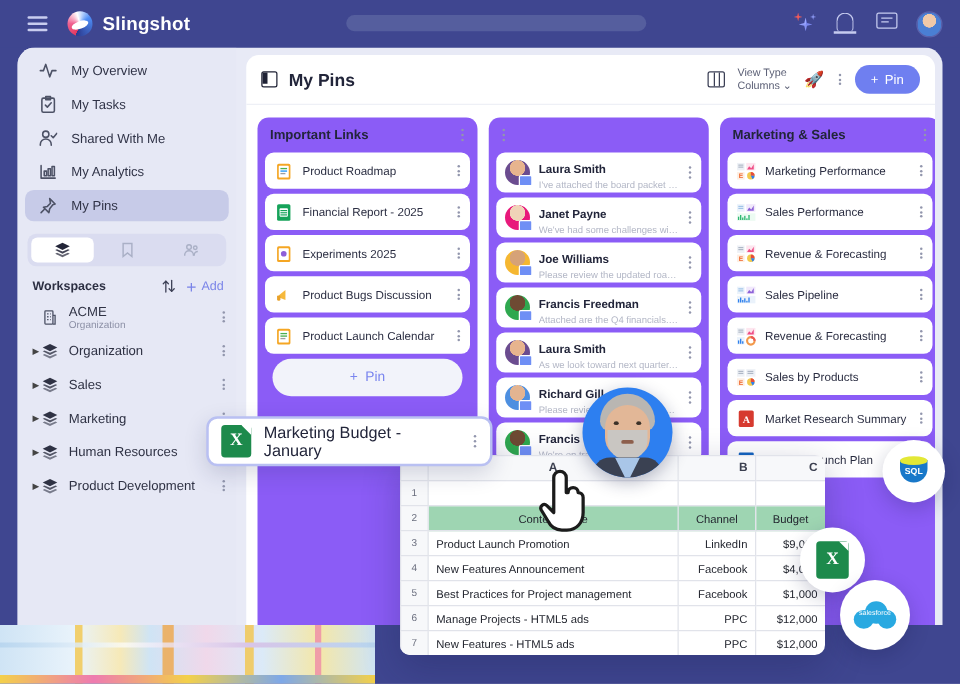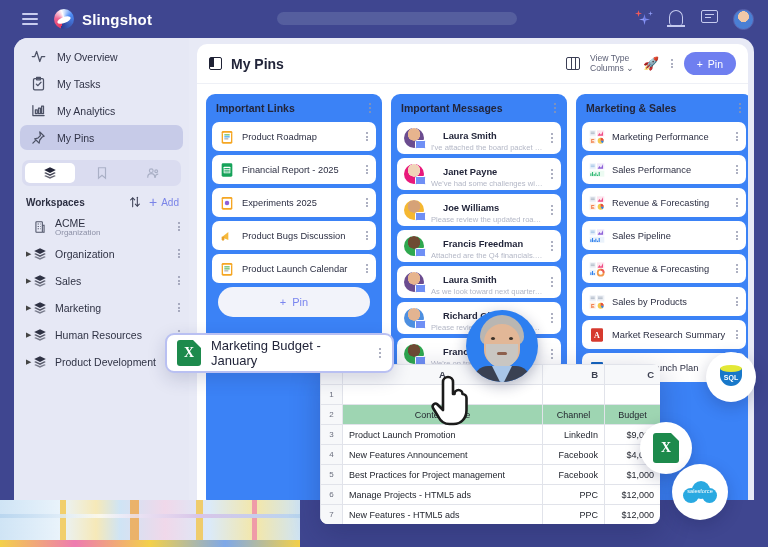--- a/index.html
+++ b/index.html
@@ -105,35 +105,35 @@
   .cols-ico:before,.cols-ico:after{content:"";position:absolute;top:0;bottom:0;width:1.3px;background:#3b3f55;}
   .cols-ico:before{left:3.6px;} .cols-ico:after{left:7.6px;}
   .viewtype{line-height:1.15;}
   .vt1{font-size:8.6px;color:#5c6076;}
   .vt2{font-size:8.6px;color:#5c6076;}
   .rocket{font-size:13px;}
   .btn-pin{background:#6f7ff0;color:#fff;border-radius:12px;height:23px;padding:0 13px;
     display:flex;align-items:center;gap:5px;font-size:10.5px;cursor:pointer;border:none;}
 
   .board{display:flex;gap:9px;padding:10px 9px 0 9px;height:424px;}
-  .col{width:176px;background:#3b82f6;border-radius:9px;overflow:hidden;flex:none;}
+  .col{width:176px;background:#8b5cf6;border-radius:9px;overflow:hidden;flex:none;}
   .col-head{height:28px;display:flex;align-items:center;padding:0 10px;}
   .col-title{font-size:10.5px;font-weight:bold;color:#22253a;flex:1;}
   .col-body{padding:0 6px;}
   .card{background:#fff;border-radius:7px;height:29px;margin-bottom:4px;display:flex;
     align-items:center;padding:0 7px;gap:7px;cursor:pointer;}
   .card-ico{width:16px;height:16px;flex:none;}
   .card-label{font-size:9.3px;color:#2b2e42;white-space:nowrap;overflow:hidden;text-overflow:ellipsis;flex:1;}
 
   .msg-card{height:32px;}
   .msg-av{width:20px;height:20px;border-radius:50%;flex:none;position:relative;}
   .msg-av:after{content:"";position:absolute;right:-2px;bottom:-1px;width:9px;height:7px;
     background:#6f8ff5;border:1px solid #fff;border-radius:1.5px;}
   .msg-txt{flex:1;overflow:hidden;}
-  .msg-name{font-size:9.3px;font-weight:bold;color:#22253a;white-space:nowrap;margin-left:12px;}
+  .msg-name{font-size:9.3px;font-weight:bold;color:#22253a;white-space:nowrap;}
   .msg-prev{font-size:7.6px;color:#b3b7c6;white-space:nowrap;overflow:hidden;text-overflow:ellipsis;}
 
   .add-pin{
     height:30px;margin:4px 6px;border-radius:15px;display:flex;align-items:center;
     justify-content:center;gap:6px;color:#7a85ef;font-size:11px;cursor:pointer;background:#f2f3fa;
   }
 
   
   .float-card{
     position:absolute;left:165px;top:333px;width:229px;height:40px;background:#fff;
@@ -248,20 +248,30 @@
       <span class="nav-ico">
         <svg viewBox="0 0 24 24" fill="none" stroke="#4d5266" stroke-width="2" stroke-linecap="round" stroke-linejoin="round">
             <rect x="4" y="4" width="16" height="18" rx="2"></rect>
             <path d="M9 2h6v4H9z"></path>
             <polyline points="8.5 13 11 15.5 16 10"></polyline>
           </svg>
       </span>
       <span class="nav-label">My Tasks</span>
     </div>
 
+    <div class="nav-item">
+      <span class="nav-ico">
+        <svg viewBox="0 0 24 24" fill="none" stroke="#4d5266" stroke-width="2" stroke-linecap="round" stroke-linejoin="round">
+            <circle cx="9" cy="7" r="4"></circle>
+            <path d="M2 21v-1a7 7 0 0 1 14 0v1"></path>
+            <polyline points="16 9 18.5 11.5 23 6"></polyline>
+          </svg>
+      </span>
+      <span class="nav-label">Shared With Me</span>
+    </div>
 
     <div class="nav-item">
       <span class="nav-ico">
         <svg viewBox="0 0 24 24" fill="none" stroke="#4d5266" stroke-width="2" stroke-linecap="round" stroke-linejoin="round">
             <path d="M3 4v16h18"></path>
             <rect x="7" y="11" width="3" height="6"></rect>
             <rect x="12" y="8" width="3" height="9"></rect>
             <rect x="17" y="5" width="3" height="12"></rect>
           </svg>
       </span>
@@ -521,21 +531,20 @@
             </div>
             <div class="add-pin">
               <span>+</span>
               <span>Pin</span>
             </div>
           </div>
         </div>
 
         <div class="col">
           <div class="col-head">
-            <span class="col-title">Important Messages</span>
             <span class="dots">
                 <i></i>
                 <i></i>
                 <i></i>
               </span>
           </div>
           <div class="col-body">
             <div class="card msg-card">
               <span class="msg-av" style="background:radial-gradient(circle at 50% 32%,#e7b48e 0 36%,#6b4c8f 38%)"></span>
               <span class="msg-txt">

